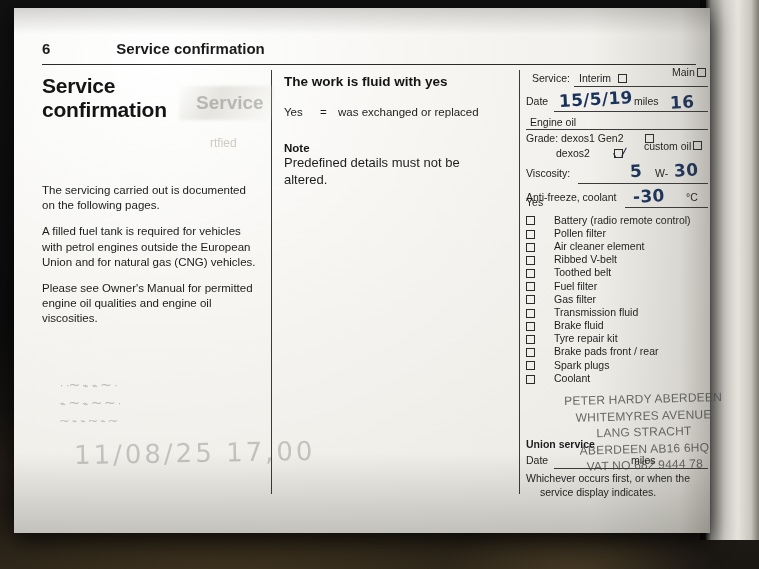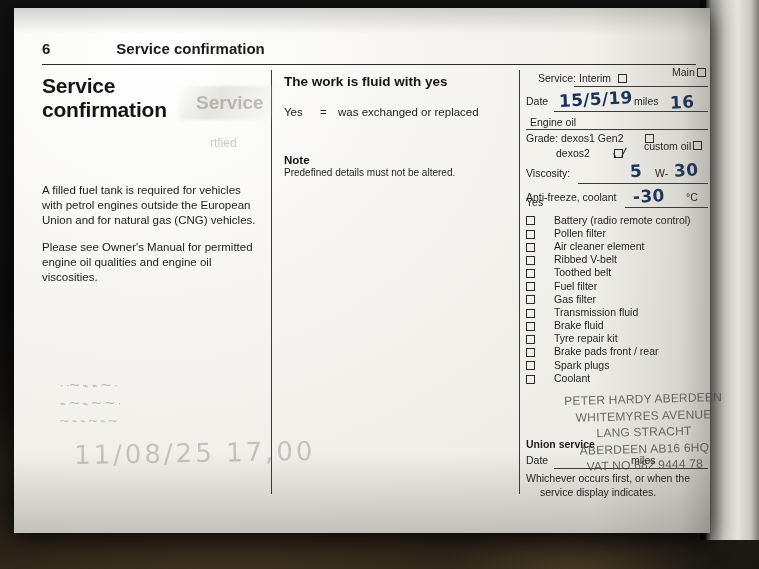--- a/index.html
+++ b/index.html
@@ -156,27 +156,27 @@
   .yesrow {
     display: flex;
     font-size: 11.5px;
     color: #1d1d1d;
     line-height: 1.3;
   }
   .yesrow .k { width: 36px; }
   .yesrow .eq { width: 18px; }
   .yesrow .v { flex: 1; }
   .note-h {
-    margin-top: 34px;
+    margin-top: 22px;
     font-size: 11.5px;
     font-weight: bold;
     color: #141414;
   }
   .note-b {
-    font-size: 10px;
+    font-size: 13px;
     color: #1d1d1d;
     line-height: 1.32;
     width: 195px;
   }
 
   
   .col3 {
     position: absolute;
     left: 512px; top: 62px;
     width: 182px;
@@ -346,20 +346,21 @@
 
     <div class="vrule1"></div>
     <div class="vrule2"></div>
 
     <div class="col1">
       <div class="col-title">
         <div>Service</div>
         <div>confirmation</div>
       </div>
       <div class="col1-body">
+        <p>The servicing carried out is documented on the following pages.</p>
         <p>A filled fuel tank is required for vehicles with petrol engines outside the European Union and for natural gas (CNG) vehicles.</p>
         <p>Please see Owner's Manual for permitted engine oil qualities and engine oil viscosities.</p>
       </div>
     </div>
 
     <div class="ghost-title-smudge"></div>
     <div class="ghost-word">Service</div>
     <div class="ghost-word2">rtfied</div>
 
     <div class="smudge" style="left:46px; top:372px; font-size:10px;">· ·⁓ ⌁ ⌁ ⁓ ·</div>
@@ -374,21 +375,21 @@
         <span class="eq">=</span>
         <span class="v">was exchanged or replaced</span>
       </div>
       <div class="note-h">Note</div>
       <div class="note-b">Predefined details must not be altered.</div>
     </div>
 
     <div class="col3">
 
       <div class="c3line" style="height:20px;">
-        <span class="lbl" style="left:12px; top:2px;">Service:</span>
+        <span class="lbl" style="left:6px; top:2px;">Service:</span>
         <span class="lbl" style="left:53px; top:2px;">Interim</span>
         <span class="box" style="position:absolute; left:92px; top:4px;"></span>
         <span class="lbl" style="left:146px; top:-4px;">Main</span>
         <span class="box" style="position:absolute; left:171px; top:-2px;"></span>
         <span class="c3rule" style="left:48px; top:16px; width:134px;"></span>
       </div>
 
       <div class="c3line" style="height:24px;">
         <span class="lbl" style="left:0; top:5px;">Date</span>
         <span class="hw lg" style="left:33px; top:-1px;">15/5/19</span>

